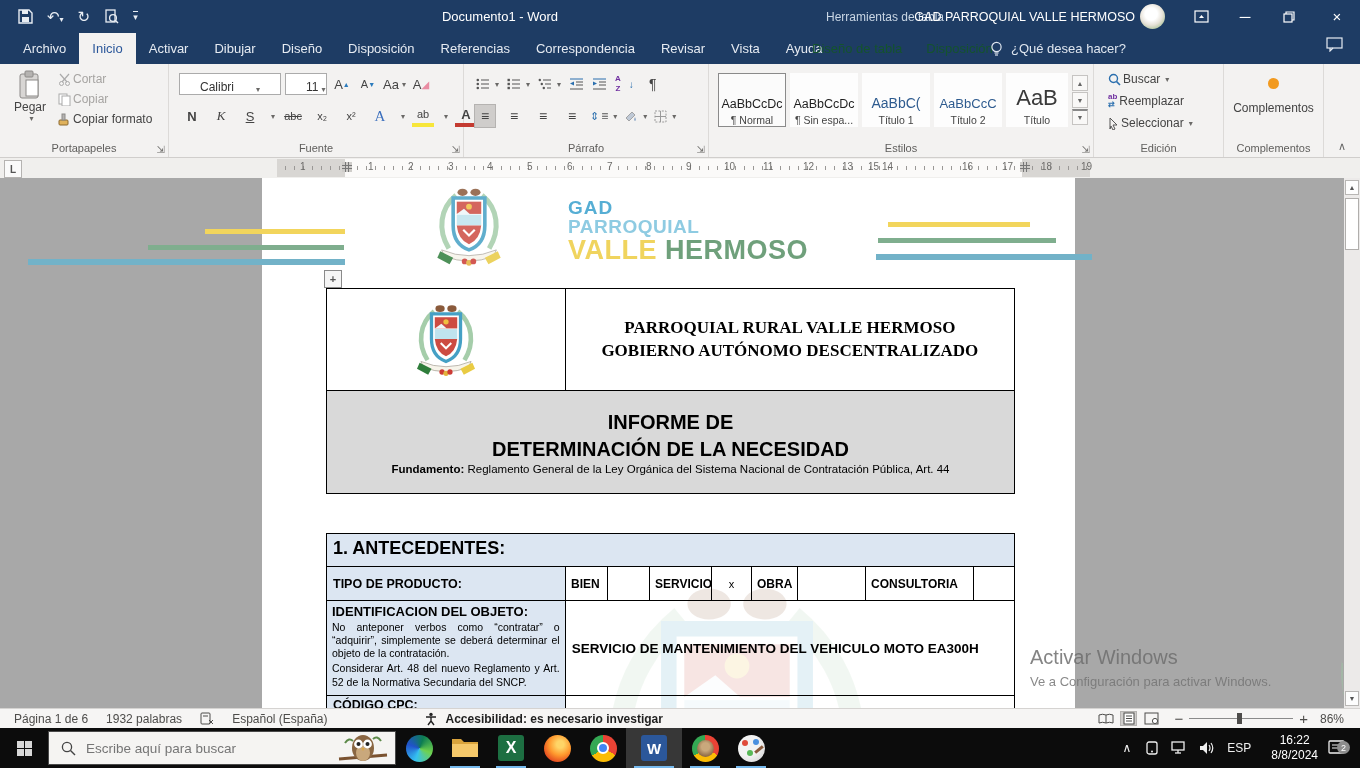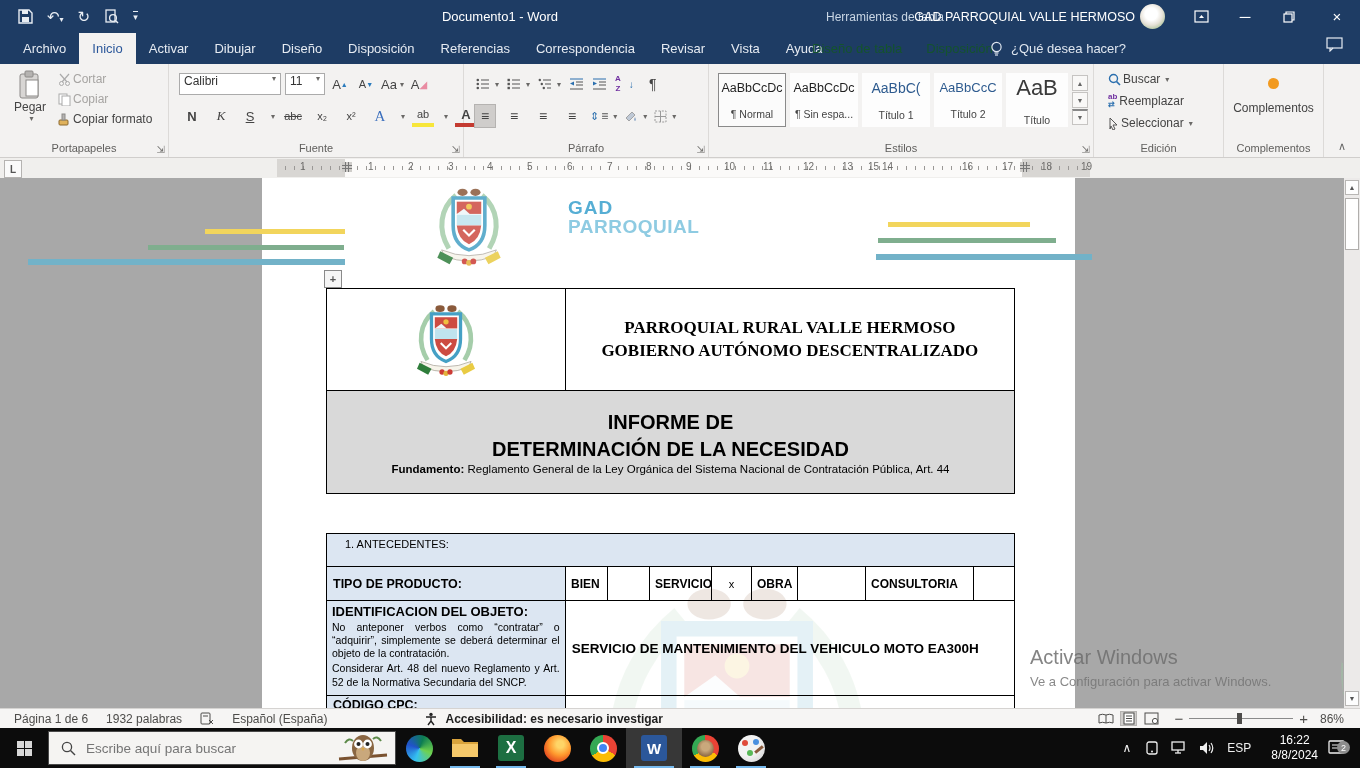--- a/index.html
+++ b/index.html
@@ -29,28 +29,28 @@
   .ctab{display:flex;align-items:center;padding:0 12px;color:#14532d;font-size:13px;white-space:nowrap}
   #tellme{left:990px;top:33px;height:31px;display:flex;align-items:center;gap:8px;color:#dfe6ef;font-size:13px}
   #tabcomment{left:1326px;top:37px}
   
   #ribbon{left:0;top:64px;width:1360px;height:94px;background:#f3f2f1;border-bottom:1px solid #d0cecc;box-sizing:border-box}
   .grp{position:absolute;top:0;height:93px;border-right:1px solid #dcdad8;box-sizing:border-box}
   .grplabel{position:absolute;bottom:3px;left:0;right:0;text-align:center;font-size:11px;color:#5f5e5c}
   .launcher{position:absolute;bottom:2px;right:3px;font-size:10px;color:#6a6967}
   .rtxt{font-size:12px;color:#444}
   .gray{color:#a6a4a2}
-  .combo{background:#fff;border:1px solid #ababab;height:22px;display:flex;align-items:flex-start;
-         font-size:12px;color:#333;padding:0 4px;box-sizing:border-box;justify-content:space-between}
+  .combo{background:#fff;border:1px solid #ababab;height:22px;display:flex;align-items:flex-end;
+         font-size:12px;color:#333;padding:0 20px;box-sizing:border-box;justify-content:space-between}
   .chev{font-size:8px;color:#6a6967;margin-left:3px}
   .rbtn{display:flex;align-items:center;justify-content:center;height:24px;min-width:22px;color:#444;font-size:13px}
   .seg{display:flex;align-items:center;gap:2px}
   .pressed{background:#cfcdcb;border:1px solid #b5b3b1;box-sizing:border-box}
   .stylecell{width:66px;height:52px;background:#fdfdfd;border:1px solid transparent;display:flex;flex-direction:column;
-             align-items:center;justify-content:center;gap:13px}
+             align-items:center;justify-content:flex-end;gap:3px}
   .stylecell.sel{border:1px solid #8a8a8a;background:#fbfbfb}
   .sprev{font-size:12.5px;color:#1f1f1f;white-space:nowrap}
   .sname{font-size:10.5px;color:#444;white-space:nowrap}
   .gsbtn{width:16px;height:16px;border:1px solid #c6c4c2;background:#f9f8f7;display:flex;align-items:center;
          justify-content:center;font-size:7px;color:#666;box-sizing:border-box}
   
   #rulerrow{left:0;top:158px;width:1360px;height:20px;background:#f0efed}
   #tabsel{left:4px;top:160px;width:16px;height:16px;background:#fafafa;border:1px solid #b5b3b1;
           color:#555;font-size:10px;font-weight:bold;display:flex;align-items:center;justify-content:center}
   #rulerstrip{left:277px;top:159px;width:813px;height:18px;background:#fbfaf9}
@@ -72,21 +72,21 @@
   .dtable{position:absolute;left:64px;width:689px;border:1px solid #000;box-sizing:border-box;z-index:2}
   .drow{display:flex;border-bottom:1px solid #000}
   .drow:last-child{border-bottom:none}
   .dcell{border-right:1px solid #000;box-sizing:border-box}
   .dcell:last-child{border-right:none}
   .blue{background:#dce6f2}
   .grayrow{background:#d9d9d9}
   .orgtitle{font-family:"Liberation Serif",serif;font-weight:bold;font-size:17px;color:#000;text-align:center;line-height:1.35}
   .informe{font-weight:bold;font-size:20px;color:#000;text-align:center;line-height:1.5}
   .fund{font-size:11.5px;color:#000;text-align:center;line-height:1.3;padding:0 6px}
-  .seclabel{font-weight:normal;font-size:11px;color:#000;padding:4px 18px}
+  .seclabel{font-weight:bold;font-size:18px;color:#000;padding:4px 6px}
   .rowlabel{font-weight:bold;font-size:12.5px;color:#000;display:flex;align-items:center;padding:0 6px}
   .optcell{display:flex;align-items:center;justify-content:flex-start;font-weight:bold;font-size:12px;padding:8px 5px}
   .optval{display:flex;align-items:center;justify-content:center;font-size:11px}
   .notehead{font-weight:bold;font-size:13px;color:#000}
   .note{font-size:10.5px;color:#000;text-align:justify;line-height:1.25;margin-top:2px}
   #objval{display:flex;align-items:center;padding:0 6px;font-weight:bold;font-size:13.5px;background:transparent}
   #wmcrest{left:320px;top:395px;width:310px;opacity:.14;z-index:1}
   #wmfern{position:absolute;left:1080px;top:425px;width:54px;height:115px;border-radius:50%;
           background:repeating-linear-gradient(80deg,#9cc8a3 0 3px,#fff0 3px 7px);opacity:.45;transform:rotate(8deg);z-index:0}
   #activar1{left:1030px;top:468px;font-size:20px;color:#6f6f6f;opacity:.85;z-index:3}
@@ -505,20 +505,21 @@
 
 <div class="abs" id="docarea">
   <div id="page">
 
     <svg viewBox="0 0 100 115" style="position:absolute;left:171px;top:7px;width:72px;height:83px;opacity:.85">
         <use href="#crest"></use>
       </svg>
     <div class="abs" style="left:306px;top:20px;line-height:1.02;font-weight:bold">
       <div style="font-size:19px;color:#56aed4;letter-spacing:1px">GAD</div>
       <div style="font-size:19px;color:#8ecbe2;letter-spacing:.5px">PARROQUIAL</div>
+      <div style="font-size:27px;letter-spacing:.5px"><span style="color:#f0d45e">VALLE</span> <span style="color:#6fa07b">HERMOSO</span></div>
     </div>
 
     <svg viewBox="0 0 100 115" id="wmcrest" class="abs">
         <use href="#crest"></use>
       </svg>
     <div id="wmfern"></div>
 
     <div class="dtable" style="top:110px">
       <div class="drow" style="height:101px">
         <div class="dcell" style="width:239px;display:flex;align-items:center;justify-content:center">

